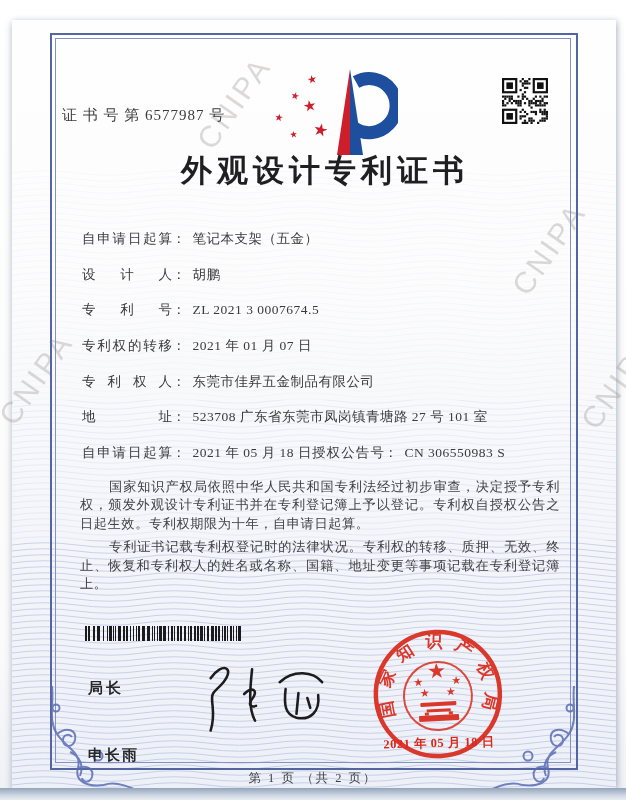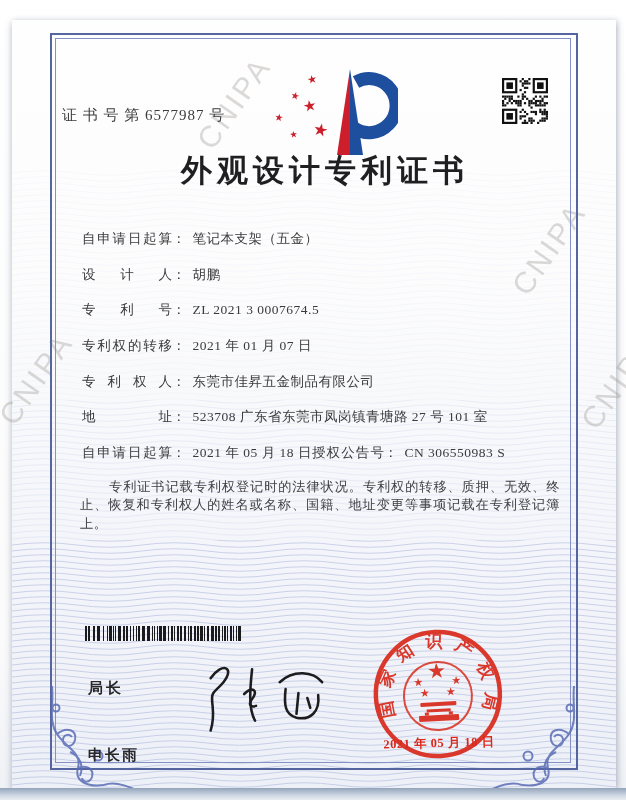--- a/index.html
+++ b/index.html
@@ -255,20 +255,21 @@
     </div>
     <div class="field-row">
       <span class="flabel">地址</span><span class="colon">：</span><span class="fvalue">523708 广东省东莞市凤岗镇青塘路 27 号 101 室</span>
     </div>
     <div class="field-row">
       <span class="flabel">自申请日起算</span><span class="colon">：</span><span class="fvalue">2021 年 05 月 18 日</span><span class="pair2"><span class="flabel2">授权公告号</span><span class="colon">：</span><span class="fvalue">CN 306550983 S</span></span>
     </div>
   </div>
 
   <div class="abs paras">
+    <p>国家知识产权局依照中华人民共和国专利法经过初步审查，决定授予专利权，颁发外观设计专利证书并在专利登记簿上予以登记。专利权自授权公告之日起生效。专利权期限为十年，自申请日起算。</p>
     <p>专利证书记载专利权登记时的法律状况。专利权的转移、质押、无效、终止、恢复和专利权人的姓名或名称、国籍、地址变更等事项记载在专利登记簿上。</p>
   </div>
 
   <div class="abs barcode" id="bc" style="position: absolute;">
       <span style="position:absolute;left:0px;top:0;width:2px;height:100%;background:#1b1b1d"></span>
       <span style="position:absolute;left:3px;top:0;width:2px;height:100%;background:#1b1b1d"></span>
       <span style="position:absolute;left:8px;top:0;width:2px;height:100%;background:#1b1b1d"></span>
       <span style="position:absolute;left:12px;top:0;width:3px;height:100%;background:#1b1b1d"></span>
       <span style="position:absolute;left:18px;top:0;width:1px;height:100%;background:#1b1b1d"></span>
       <span style="position:absolute;left:22px;top:0;width:1px;height:100%;background:#1b1b1d"></span>
@@ -348,15 +349,16 @@
         <rect x="52" y="80" width="36" height="4" rx="1"></rect>
         <rect x="58" y="87" width="24" height="3"></rect>
         <rect x="50" y="93" width="40" height="6" rx="1"></rect>
         <rect x="56" y="90" width="4" height="3"></rect>
         <rect x="80" y="90" width="4" height="3"></rect>
       </g>
     </g>
   </svg>
   <div class="abs seal-date">2021 年 05 月 18 日</div>
 
+  <div class="abs footer">第 1 页 （共 2 页）</div>
 
   <div class="abs table-edge"></div>
 </div>
 
 </body></html>

